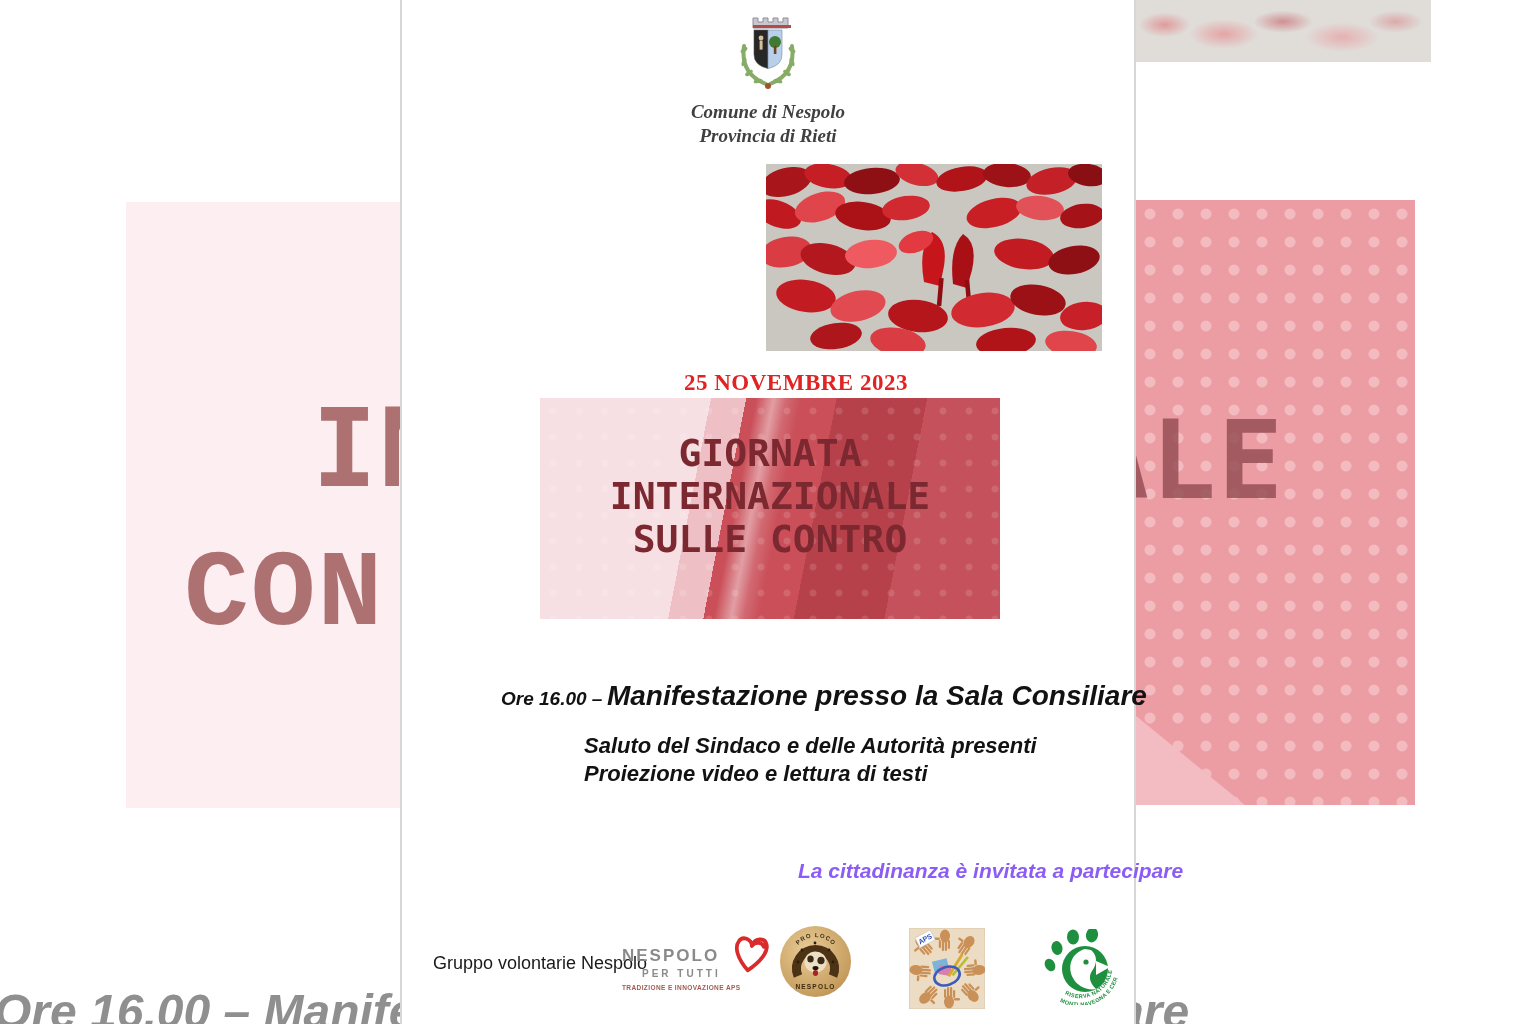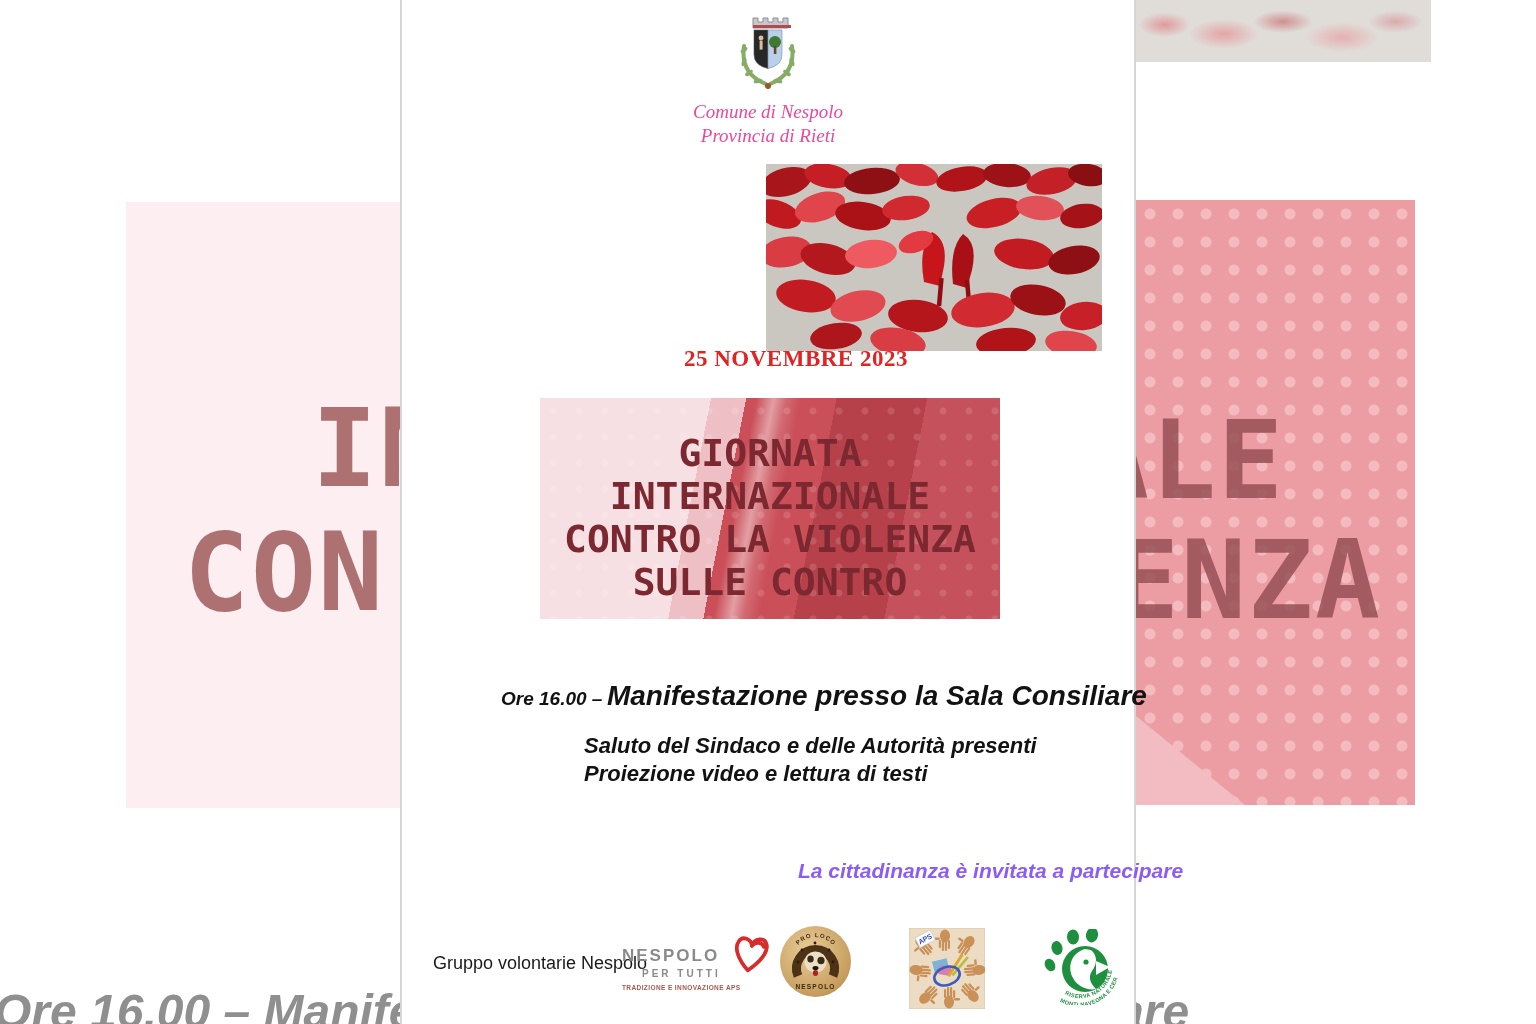--- a/index.html
+++ b/index.html
@@ -46,26 +46,26 @@
   }
 
   
   .poster {
     position:absolute; left:400px; top:0; width:736px; height:1024px;
     background:#ffffff; z-index:5;
     border-left:2px solid #d6d6d6; border-right:2px solid #d6d6d6;
   }
   .crest { position:absolute; left:50%; top:12px; transform:translateX(-50%); }
   .muni-block { position:absolute; left:0; top:100px; width:100%; text-align:center;
-    font-family:"Liberation Serif",serif; font-style:italic; font-weight:400;
-    font-size:19px; line-height:24px; color:#ec4899; }
+    font-family:"Liberation Serif",serif; font-style:italic; font-weight:700;
+    font-size:19px; line-height:24px; color:#404040; }
 
   .shoes-photo { position:absolute; left:364px; top:164px; width:336px; height:187px; }
 
-  .date-line { position:absolute; left:282px; top:346px;
+  .date-line { position:absolute; left:282px; top:370px;
     font-family:"Liberation Serif",serif; font-weight:bold; font-size:23px;
     letter-spacing:0.5px; color:#e02424; white-space:nowrap; }
 
   .banner {
     position:absolute; left:138px; top:398px; width:460px; height:221px;
     background:linear-gradient(101deg,
       #f7e0e3 0%, #f7e0e3 34%, #eec0c6 34%, #eec0c6 41%,
       #ca4f59 41%, #ca4f59 59%, #b6414b 59%, #b6414b 77%, #c4515b 77%);
     overflow:hidden;
   }
@@ -105,26 +105,25 @@
 
   .riserva-logo { position:absolute; left:638px; top:929px; width:78px; height:76px; }
 </style>
 </head>
 <body>
 
 <div id="screen">
 
   <div class="bg-left-panel">
     <div class="bg-letter" style="left:186px; top:193px;">IN</div>
-    <div class="bg-letter" style="left:58px; top:317px;">CON</div>
+    <div class="bg-letter" style="left:58px; top:339px;font-family:Liberation Mono, monospace;">CON</div>
   </div>
 
   <div class="bg-right-panel">
     <div class="bg-letter" style="left:-52px; top:207px;">ALE</div>
-    <div class="bg-letter" style="left:-22px; top:327px;">ENZA</div>
     <div class="bg-letter" style="left:-20px; top:535px;">E</div>
     <div class="bg-right-wedge"></div>
   </div>
 
   <div class="bg-photo-strip"></div>
 
   <div class="bg-bottom-text">Ore 16.00 – Manifestazione presso la Sala Consiliare</div>
 
   <div class="poster">
 
@@ -202,21 +201,20 @@
         <ellipse cx="305" cy="180" rx="26" ry="13" fill="#e0454b" transform="rotate(8 305 180)"></ellipse>
       </g>
     </svg>
 
     <div class="date-line">25 NOVEMBRE 2023</div>
 
     <div class="banner">
       <div class="banner-text">
         <div>GIORNATA</div>
         <div>INTERNAZIONALE</div>
-        <div>CONTRO LA VIOLENZA</div>
         <div>SULLE CONTRO</div>
       </div>
     </div>
 
     <div class="program-line1">
       <span class="time">Ore 16.00 –</span>
       <span class="headline">Manifestazione presso la Sala Consiliare</span>
     </div>
     <div class="program-item" style="top:733px;">Saluto del Sindaco e delle Autorità presenti</div>
     <div class="program-item" style="top:761px;">Proiezione video e lettura di testi</div>

